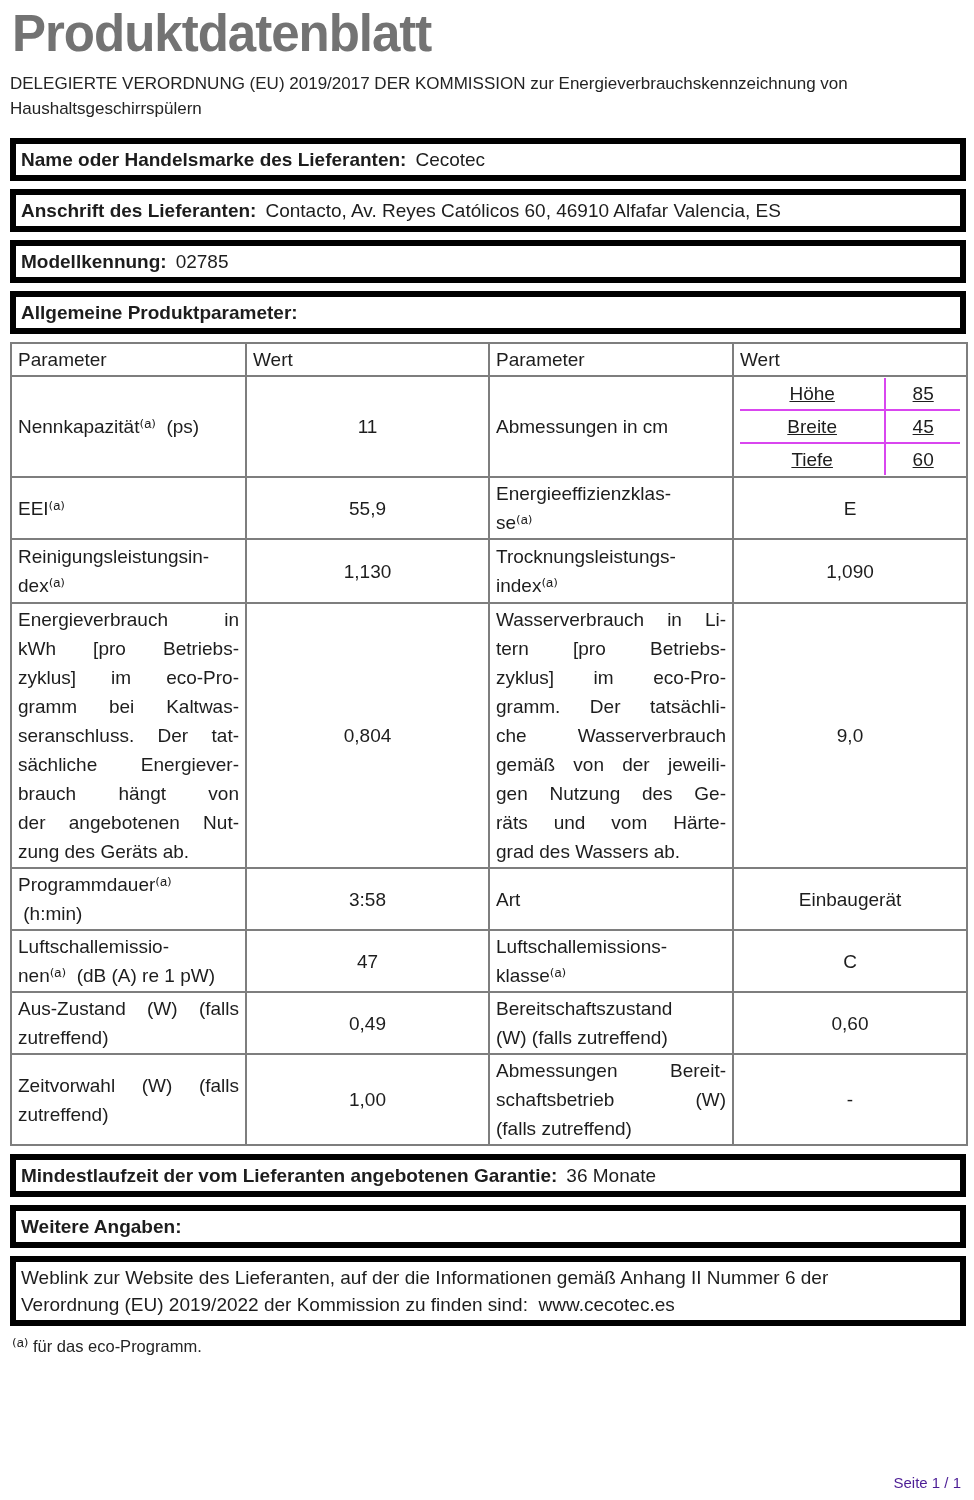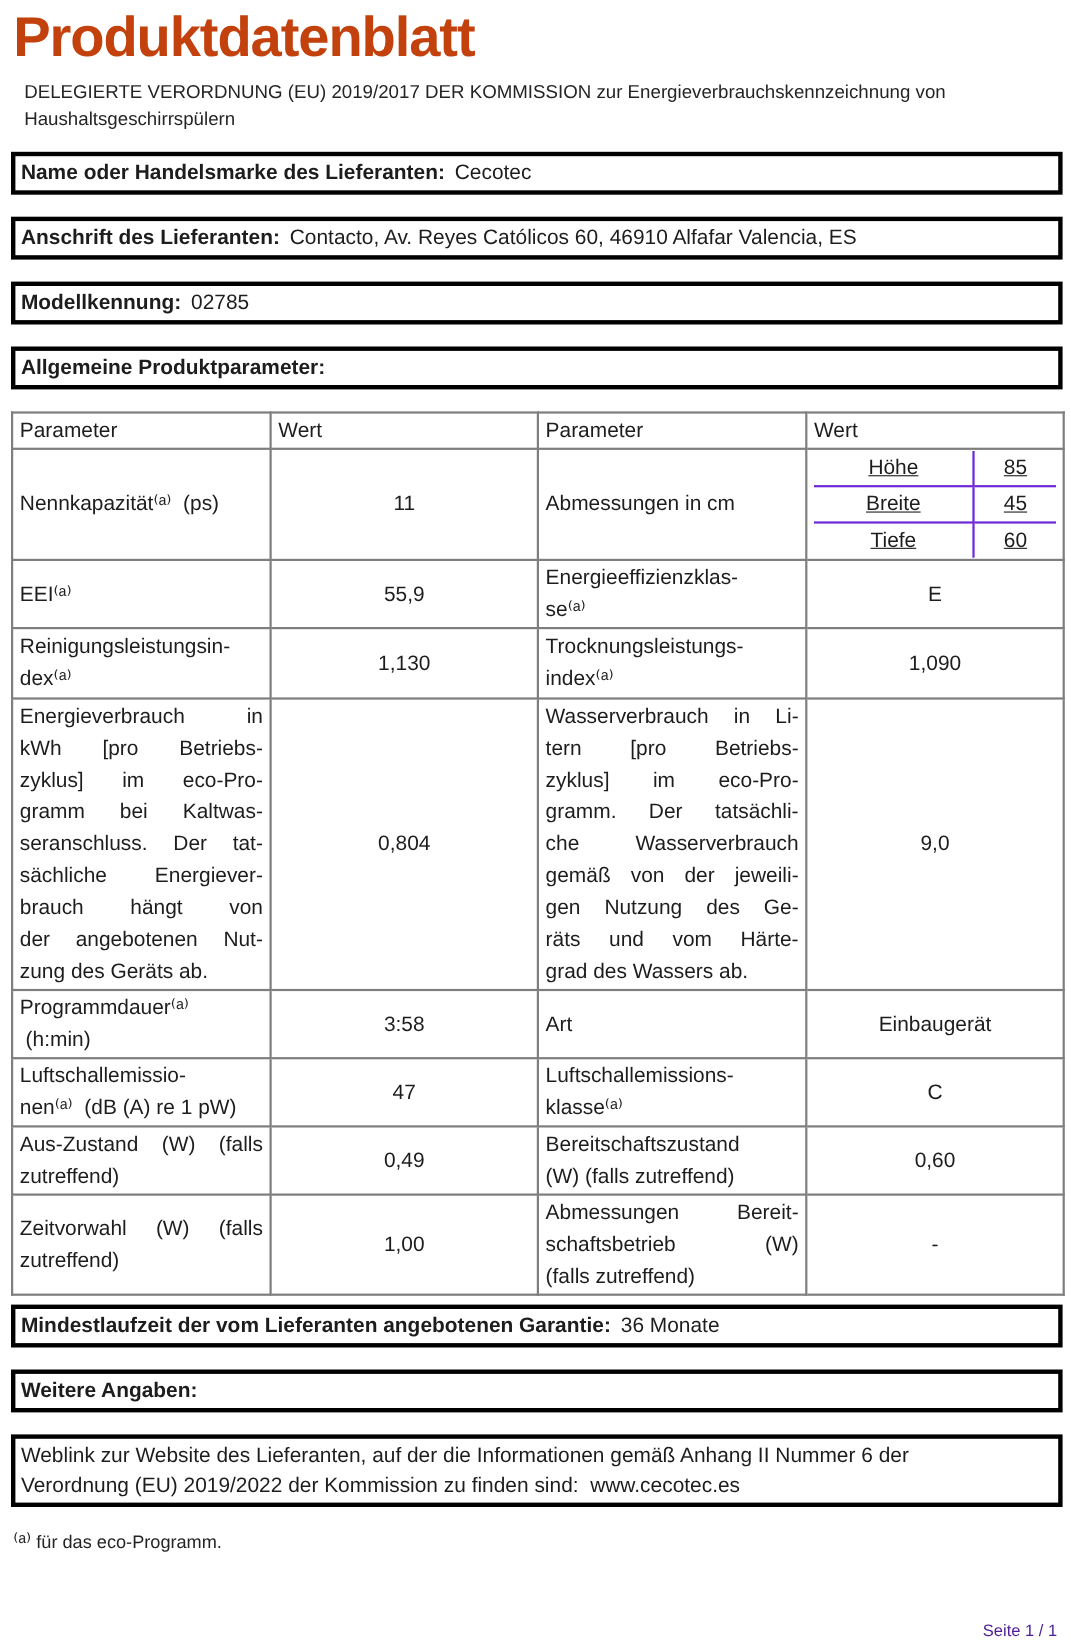--- a/index.html
+++ b/index.html
@@ -5,27 +5,27 @@
   html,body { margin:0; padding:0; }
   body {
     width:974px; height:1500px; background:#ffffff; position:relative;
     color:#1d1d1d; font-family:"Liberation Sans","DejaVu Sans",sans-serif;
     overflow:hidden;
   }
   .content { padding:6px 8px 0 10px; width:956px; }
 
   .doc-title {
     margin:0 0 10px 2px; font-size:51px; font-weight:bold; line-height:1.08;
-    letter-spacing:-1px; color:#c2410c;
-  }
-  .subtitle { margin:0 0 17px 12px; font-size:17px; line-height:25px; color:#242424; }
+    letter-spacing:-1px; color:#737373;
+  }
+  .subtitle { margin:0 0 17px 0; font-size:17px; line-height:25px; color:#242424; }
   .subtitle div { white-space:pre-wrap; }
 
   .info-box {
-    border:4px solid #000000; padding:2px 5px; margin-bottom:20px;
+    border:6px solid #000000; padding:2px 5px; margin-bottom:8px;
     font-size:19px; line-height:27px;
   }
   .info-box .lbl { font-weight:bold; }
   .info-box .val { margin-left:9px; }
 
   table.main {
     border-collapse:collapse; width:956px; table-layout:fixed;
     font-size:19px; margin-bottom:8px;
   }
   table.main th, table.main td {
@@ -45,21 +45,21 @@
   tr.r-eei td   { height:56px; }
   tr.r-clean td { height:60px; }
   tr.r-dur td   { height:54px; }
   tr.r-noise td { height:58px; }
   tr.r-off td   { height:52px; }
   tr.r-delay td { height:86px; }
 
   td.dims-cell { padding:0; }
   table.dims { border-collapse:collapse; width:100%;text-decoration:underline; }
   table.dims td {
-    border:2px solid #6d28d9; text-align:center; height:29px;
+    border:2px solid #d946ef; text-align:center; height:29px;
     padding:1px 4px; line-height:29px; font-size:19px;
   }
   table.dims tr:first-child td { border-top:none; }
   table.dims tr:last-child td  { border-bottom:none; }
   table.dims td:first-child    { border-left:none; }
   table.dims td:last-child     { border-right:none; }
 
   .footnote { margin:6px 0 0 2px; font-size:16.5px; color:#242424; }
   .footnote .mark { font-size:19px; }
   .page-footer {

